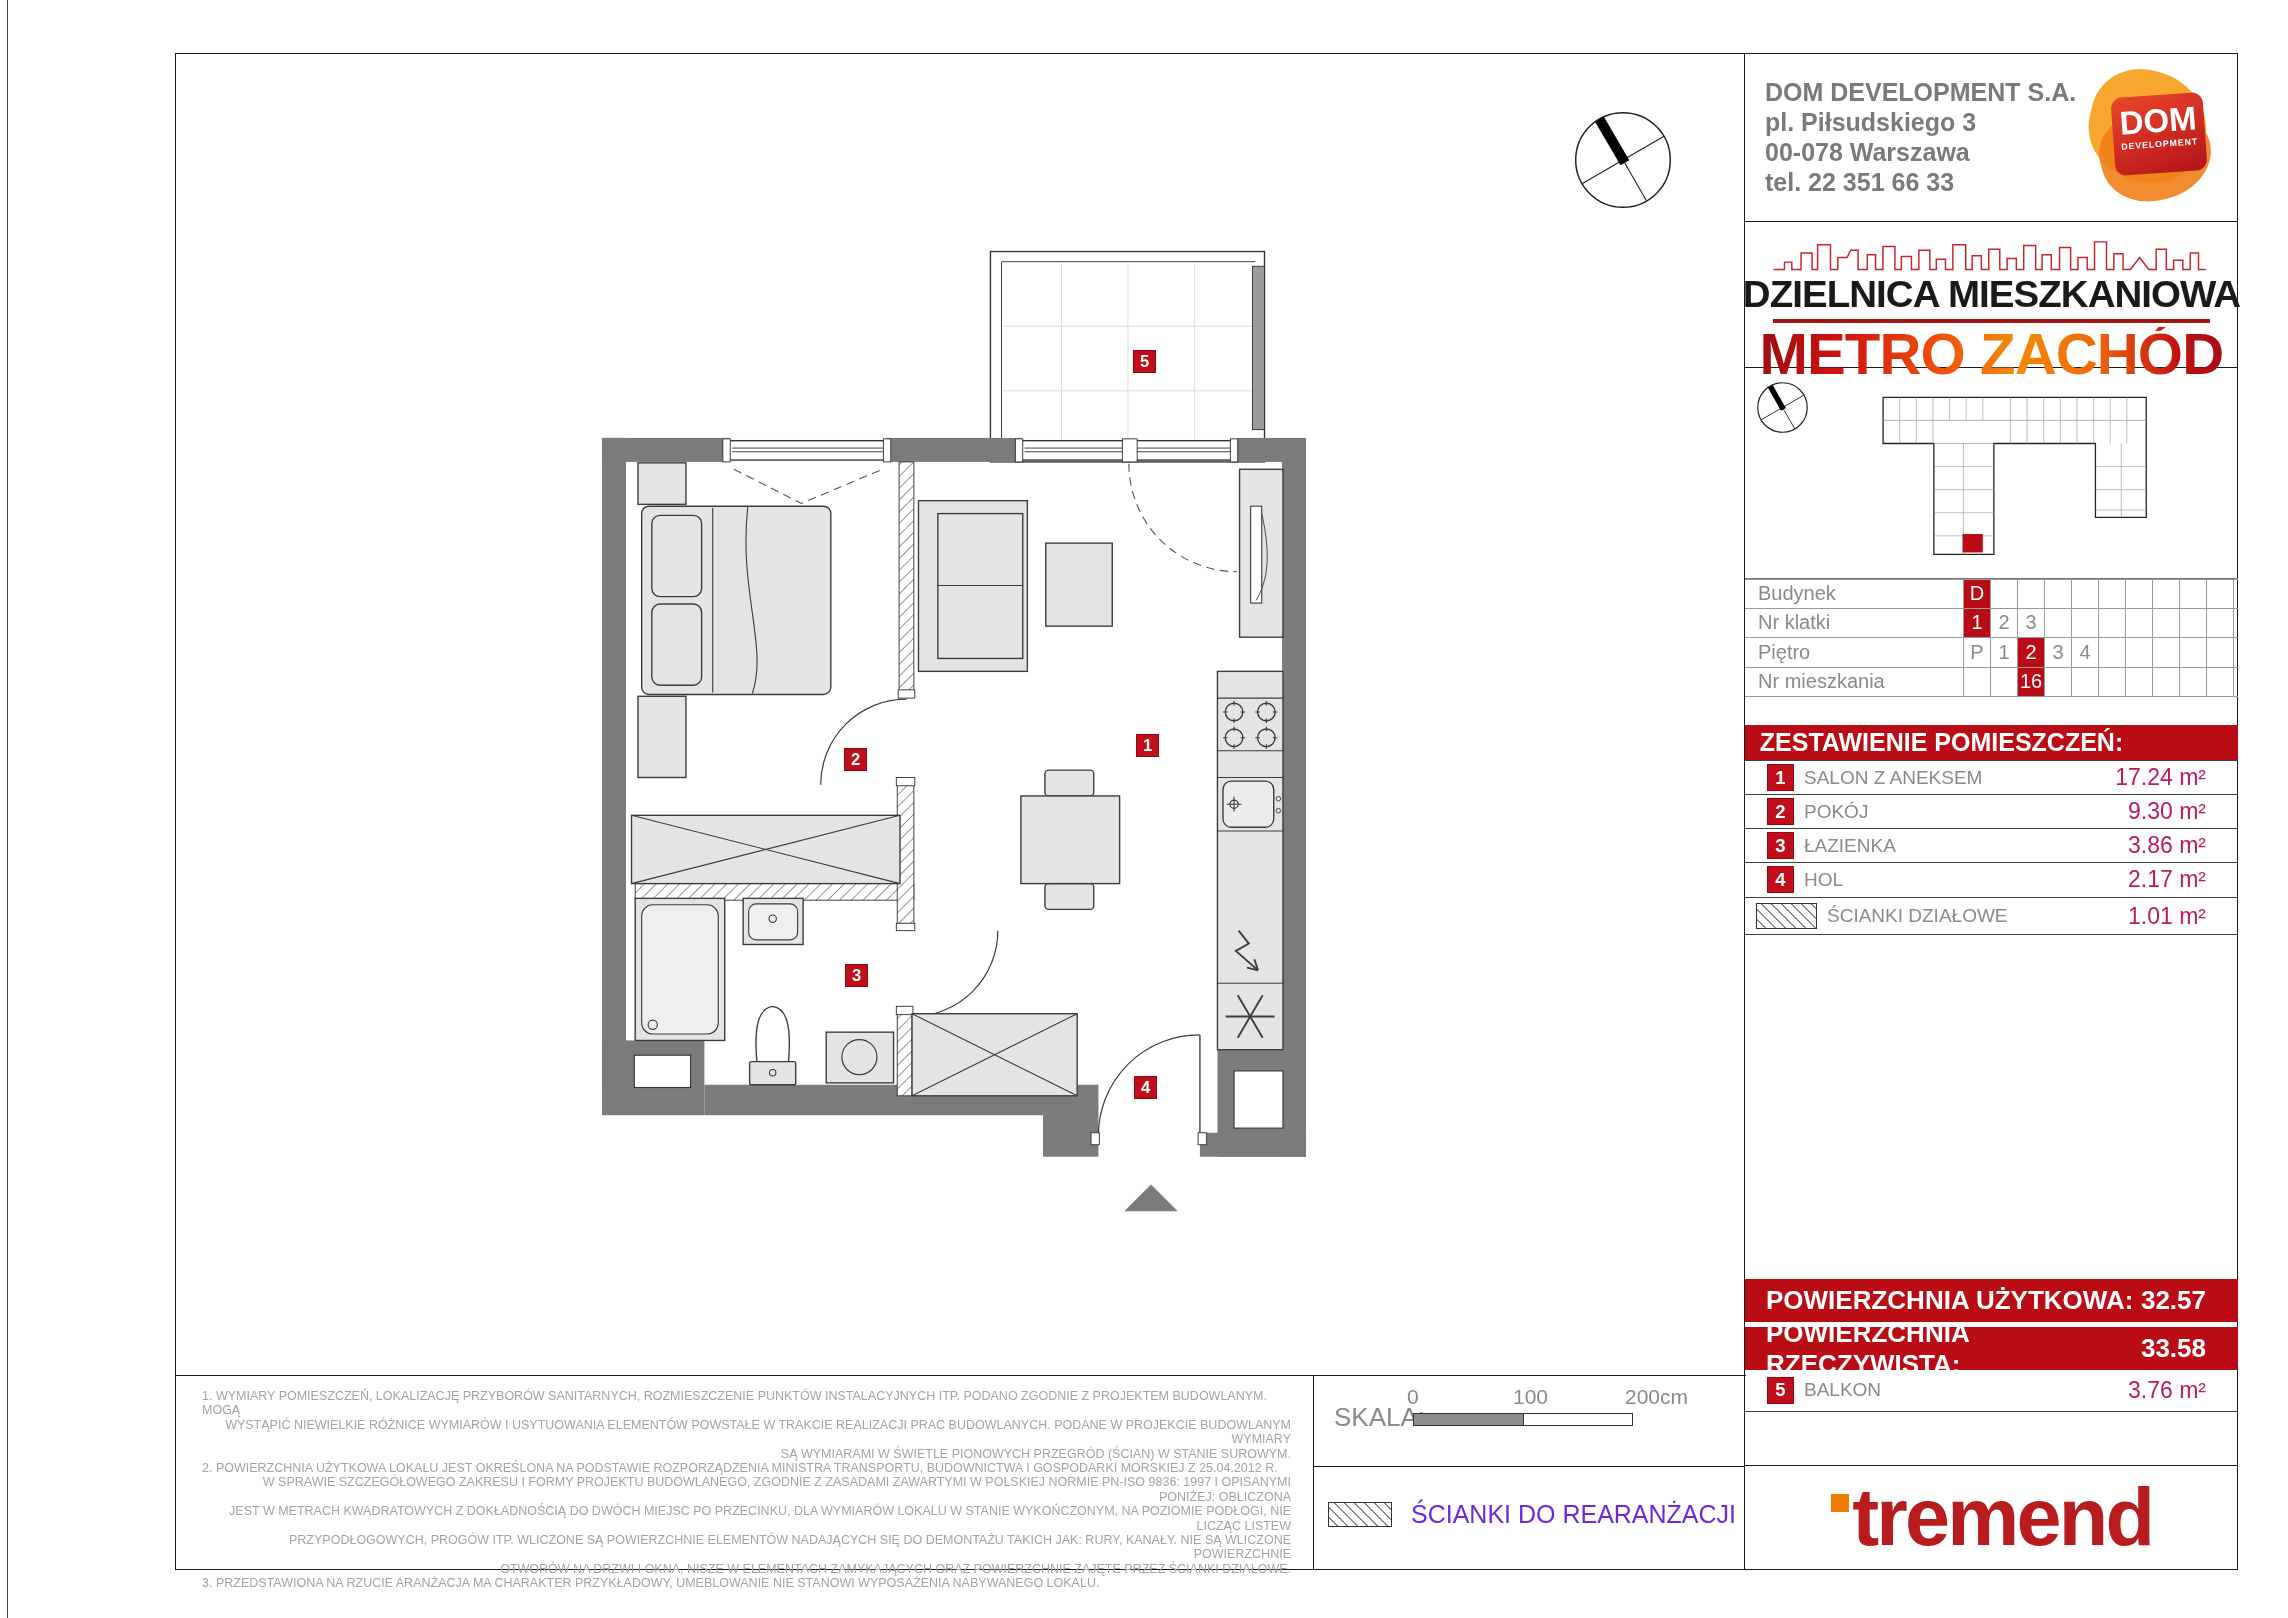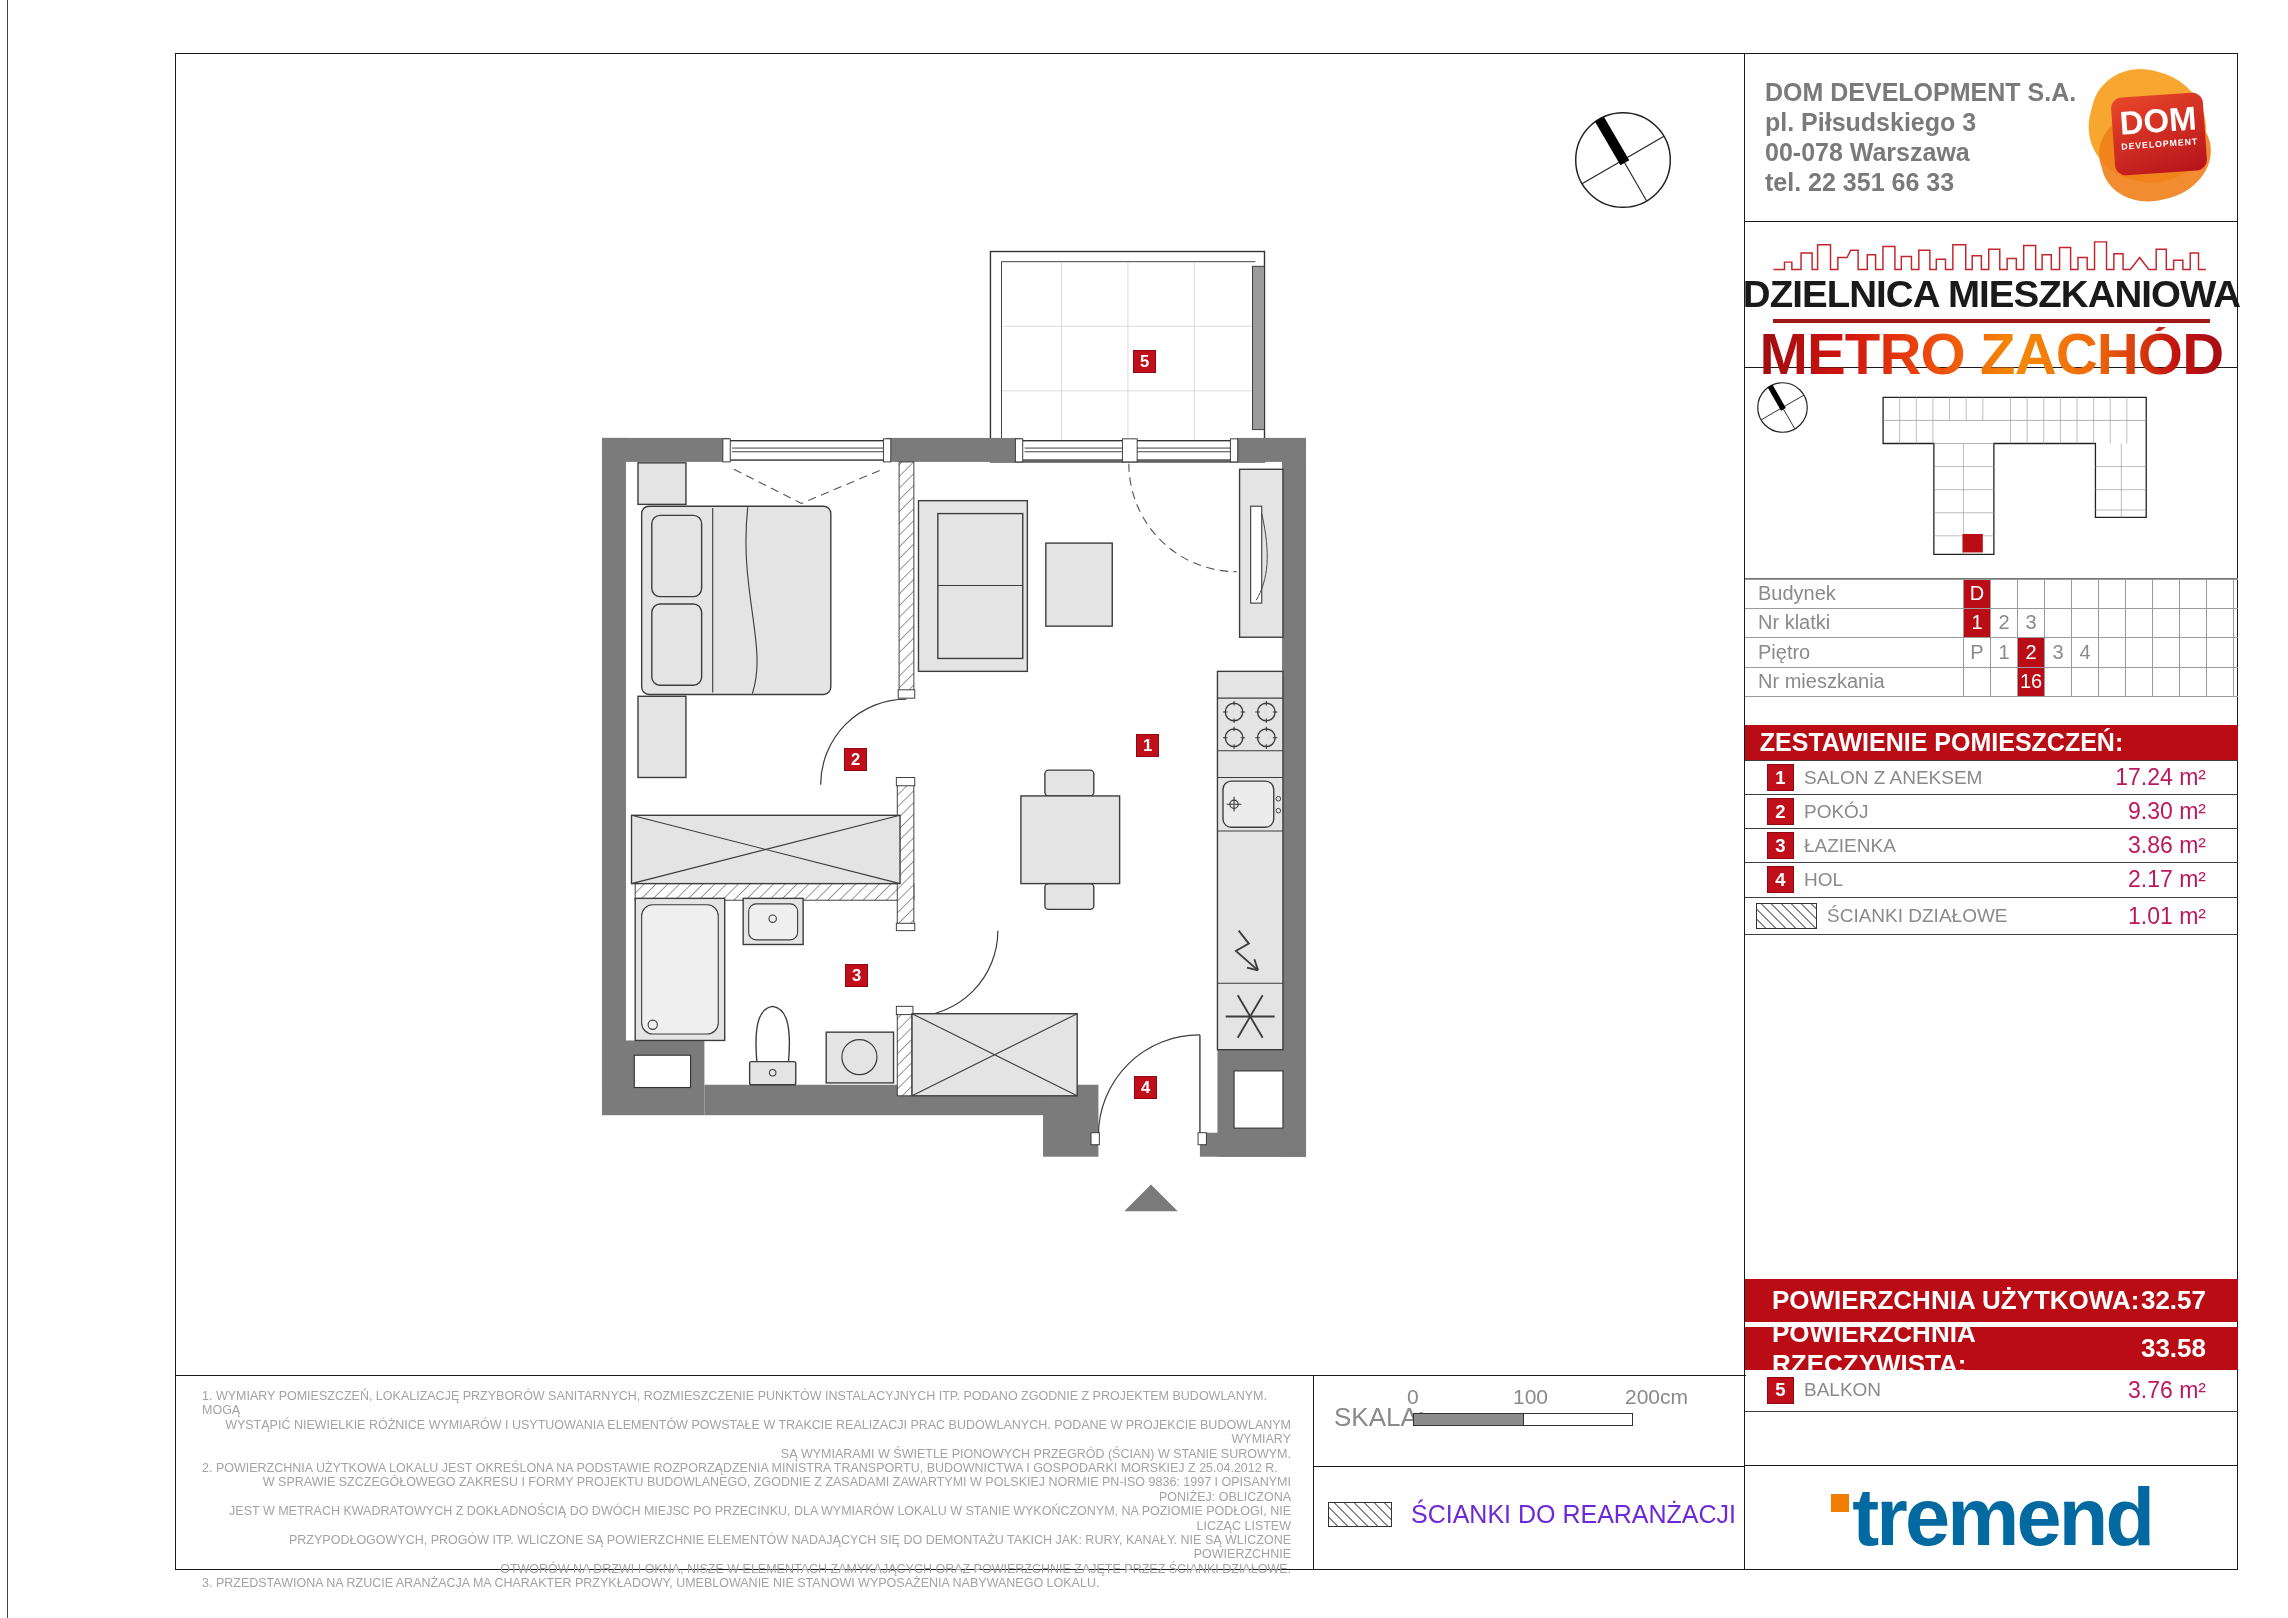--- a/index.html
+++ b/index.html
@@ -43,25 +43,25 @@
             display:flex;align-items:center;}
   .room-row.last{height:38px;border-bottom:1.8px solid #3f3f3f;}
   .rr-no{width:25px;height:25px;background:#c00f1a;border:0.9px solid #8f0a10;color:#fff;font-size:18.5px;font-weight:bold;
          display:flex;align-items:center;justify-content:center;margin-left:22px;}
   .rr-hatch{width:59px;height:24px;margin-left:11px;border:1.4px solid #333;
             background:repeating-linear-gradient(45deg,#fff 0 5.5px,#888 5.5px 7px);}
   .rr-name{color:#8a8a8a;font-size:19px;margin-left:10px;}
   .rr-area{color:#be185d;font-size:23px;margin-left:auto;margin-right:32px;}
   .total-bar{position:absolute;left:0;width:100%;height:43px;background:#b90c15;color:#fff;display:flex;
              align-items:center;box-sizing:border-box;}
-  .tb-label{font-size:26px;font-weight:bold;margin-left:27px;}
+  .tb-label{font-size:26px;font-weight:bold;margin-left:21px;}
   .tb-value{font-size:26px;font-weight:bold;margin-left:auto;margin-right:32px;}
   .c-balkon{top:1316px;height:43px;border-bottom:1.8px solid #3f3f3f;display:flex;align-items:center;}
   .c-tremend{top:1412px;height:104px;border-top:1.8px solid #1a1a1a;display:flex;align-items:center;justify-content:center;}
-  .trem{font-size:81px;font-weight:800;color:#0369a1;letter-spacing:-2.8px;line-height:81px;}
+  .trem{font-size:81px;font-weight:800;color:#b91c1c;letter-spacing:-2.8px;line-height:81px;}
   .trem-sq{display:inline-block;width:18.5px;height:18.5px;background:#f07d00;margin-right:2.8px;transform:translateY(-33px);}
 
   
   .bottomstrip{position:absolute;left:175px;top:1375px;width:1571px;height:194px;border-top:1.8px solid #1a1a1a;box-sizing:border-box;}
   .footnotes{position:absolute;left:27px;top:13px;color:#a3a3a3;font-size:12.5px;line-height:14.4px;width:1089px;}
   .fn-ind{padding-left:15.7px;text-align:right;}
   .skala-cell{position:absolute;left:1138px;top:0;width:431px;height:90px;border-left:1.8px solid #1a1a1a;box-sizing:border-box;}
   .skala-label{position:absolute;left:20px;top:26px;color:#8a8a8a;font-size:26px;}
   .skala-ticks{position:absolute;top:9.2px;color:#8a8a8a;font-size:21px;}
   .sbar{position:absolute;left:99px;top:37px;width:220px;height:13px;border:1.4px solid #333;box-sizing:border-box;}

